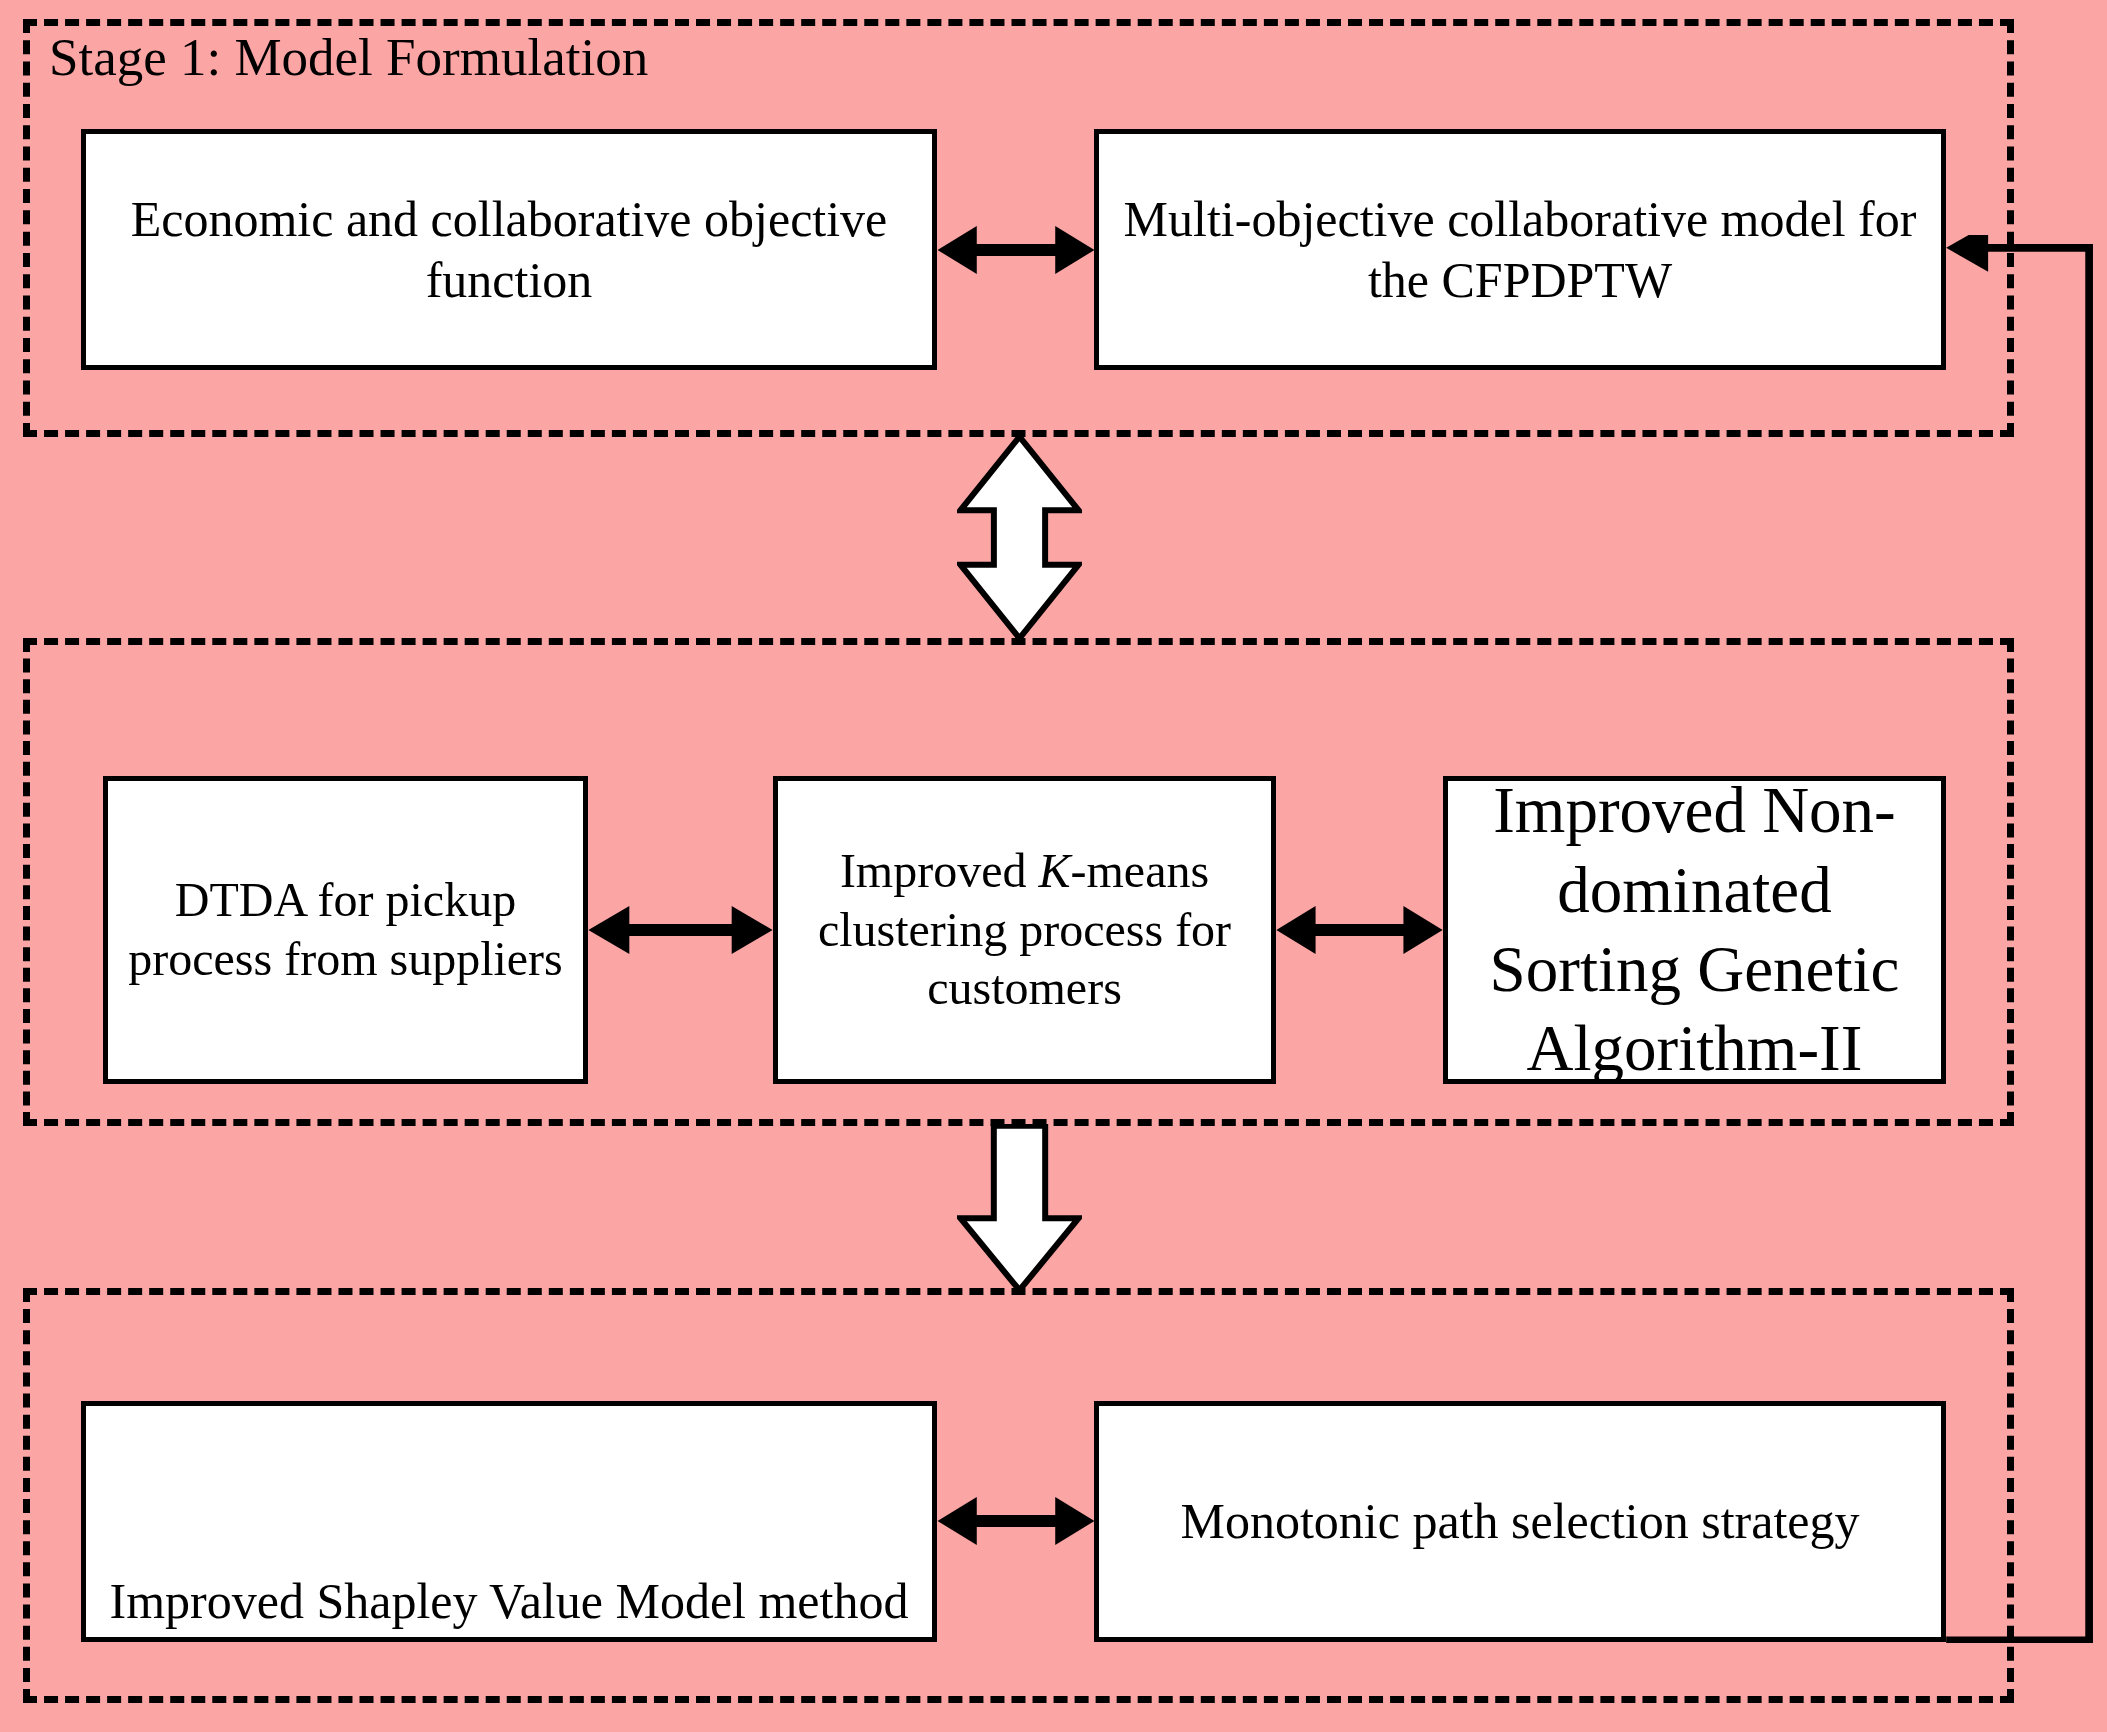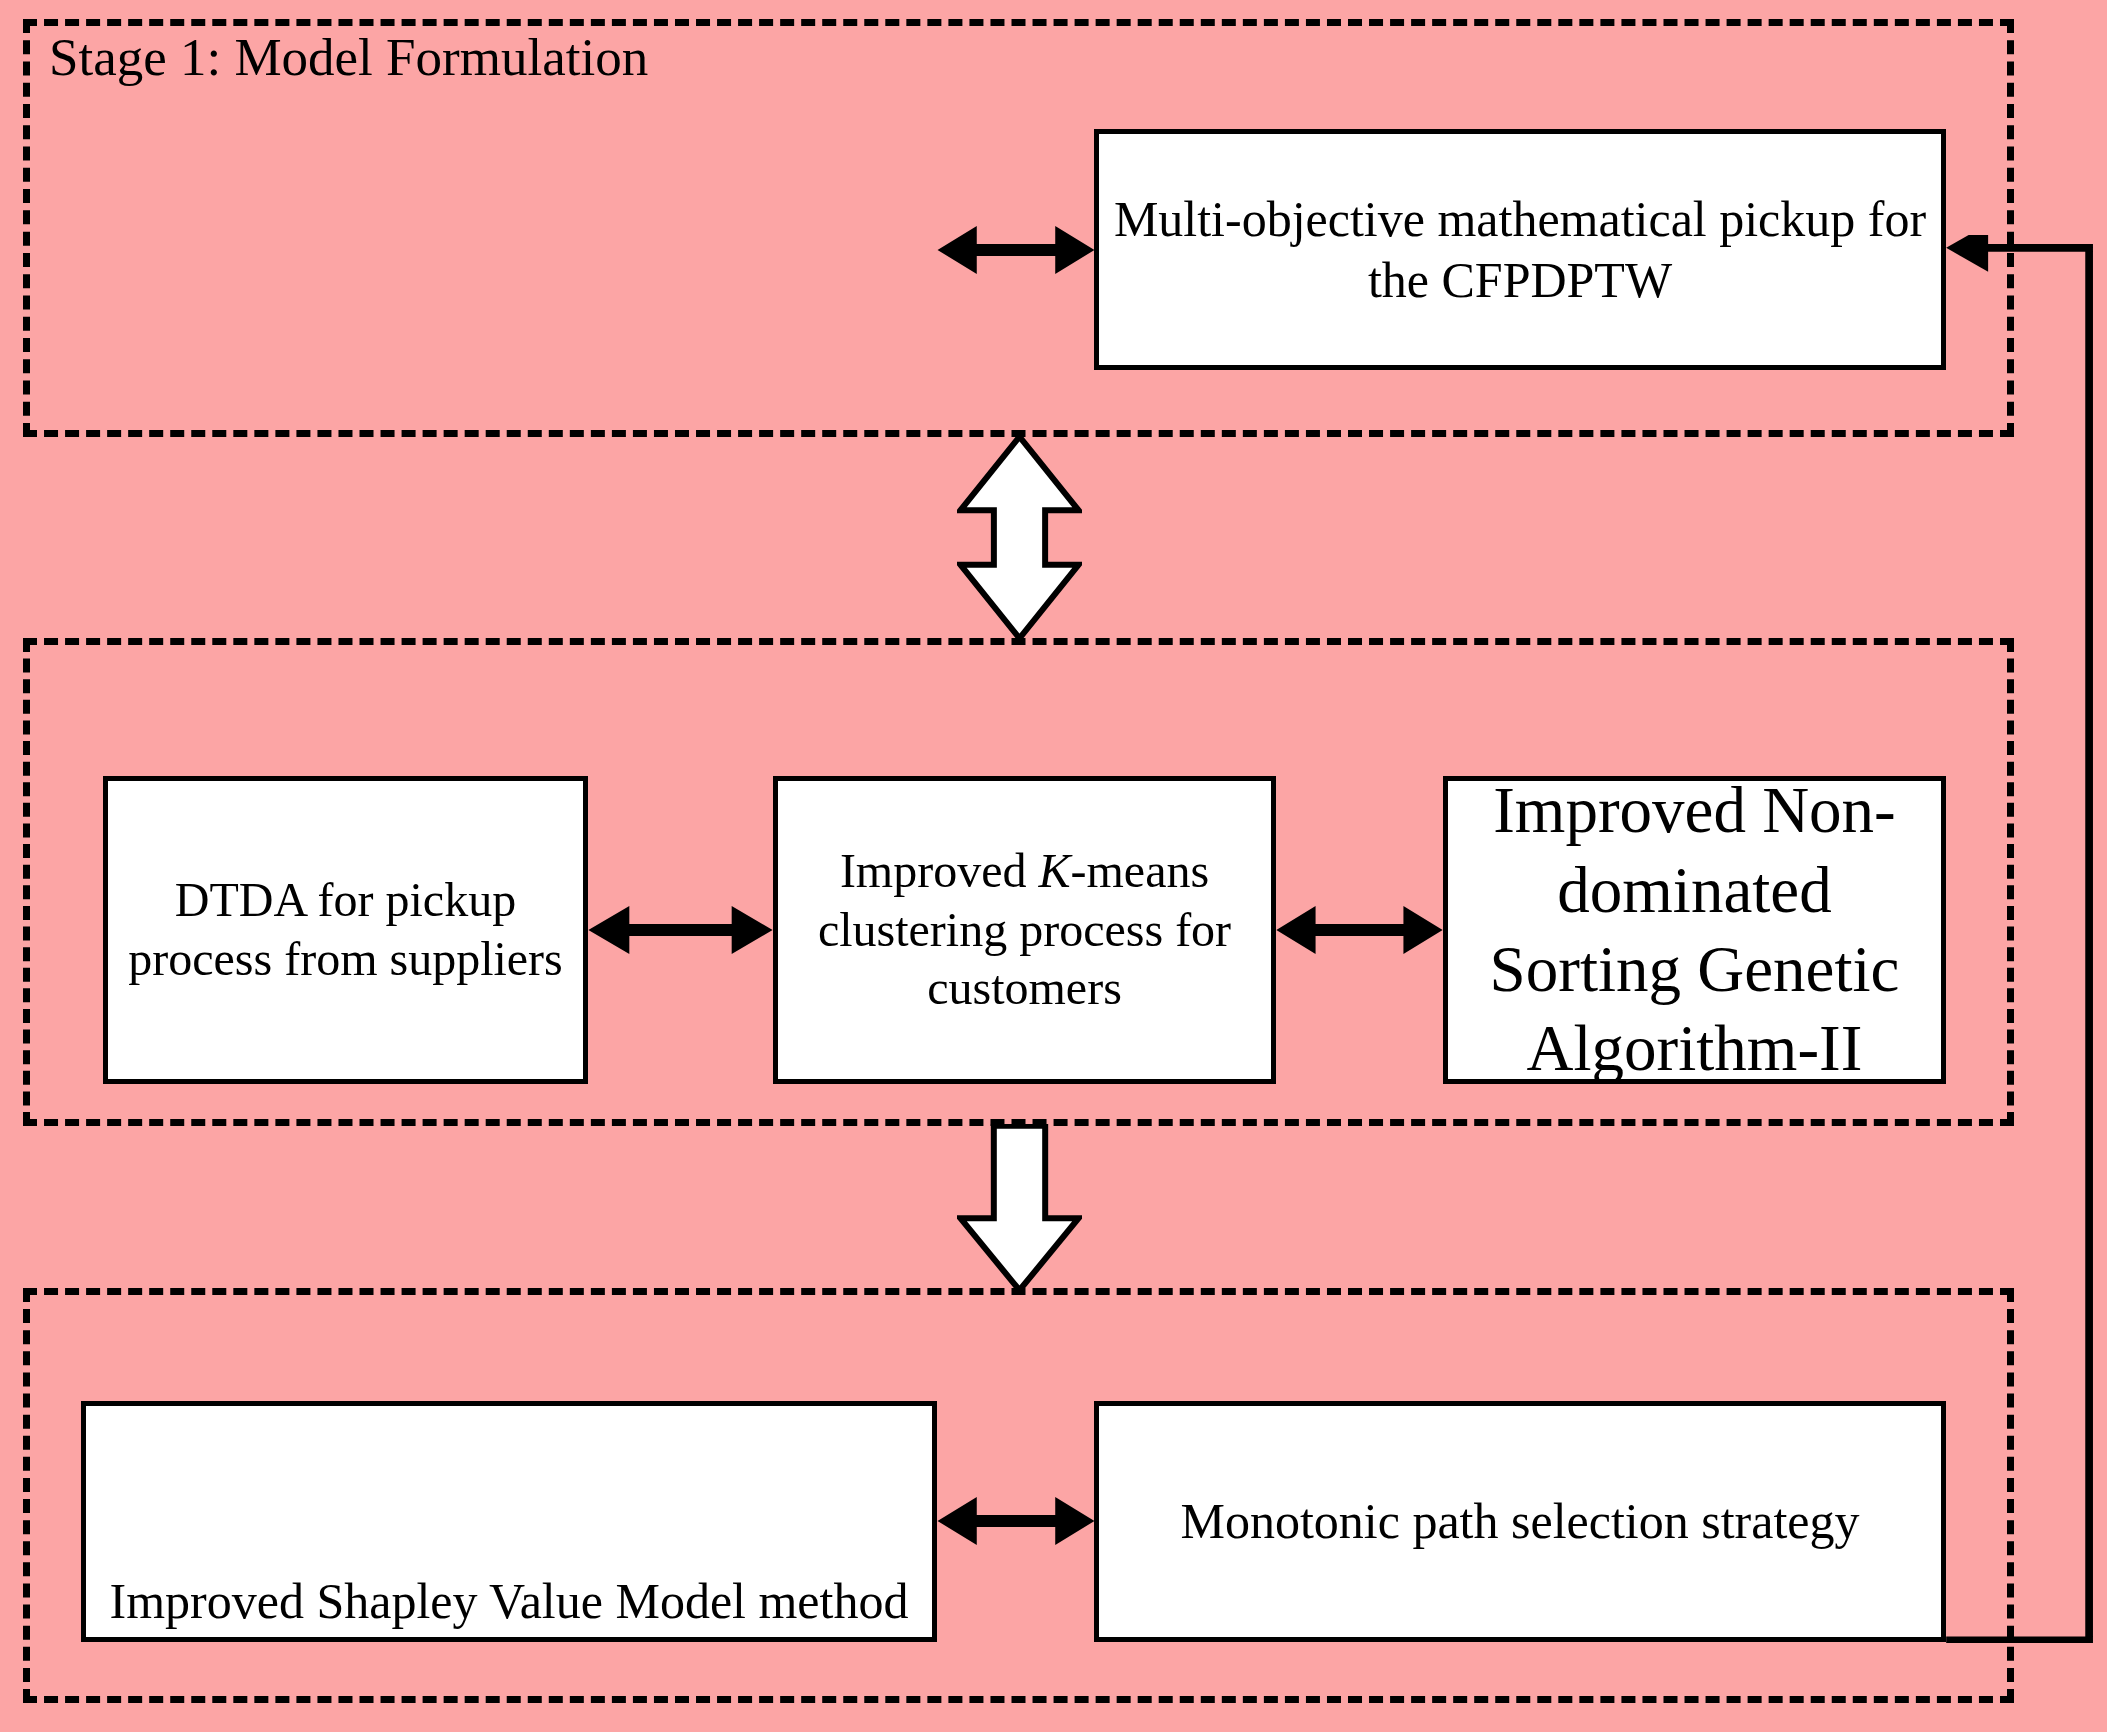--- a/index.html
+++ b/index.html
@@ -61,23 +61,26 @@
 </style>
 </head>
 <body>
 
 <div id="canvas">
 
   <div class="stage" style="left:23px; top:19px; width:1991px; height:418px;"></div>
 
   <div class="stage-title" style="left:49px; top:31px;">Stage 1: Model Formulation</div>
 
+  <div class="box" style="left:81px; top:129px; width:856px; height:241px;">
+    <span class="txt">Economic and collaborative objective function</span>
+  </div>
 
   <div class="box" style="left:1094px; top:129px; width:852px; height:241px;">
-    <span class="txt">Multi-objective mathematical pickup for the CFPDPTW</span>
+    <span class="txt">Multi-objective collaborative model for the CFPDPTW</span>
   </div>
 
   <svg class="harrow" style="left:937px; top:221px;" width="158" height="58" viewBox="0 0 184 68">
     <path d="M0 34 L46 6 L46 27 L138 27 L138 6 L184 34 L138 62 L138 41 L46 41 L46 62 Z" fill="#000000"></path>
   </svg>
 
   <svg class="varrow" style="left:957px; top:435px;" width="125" height="205" viewBox="0 0 146 240">
     <path d="M73 2 L142 88 L103 88 L103 152 L142 152 L73 238 L4 152 L43 152 L43 88 L4 88 Z" fill="#ffffff" stroke="#000000" stroke-width="7" stroke-linejoin="miter"></path>
   </svg>
 

